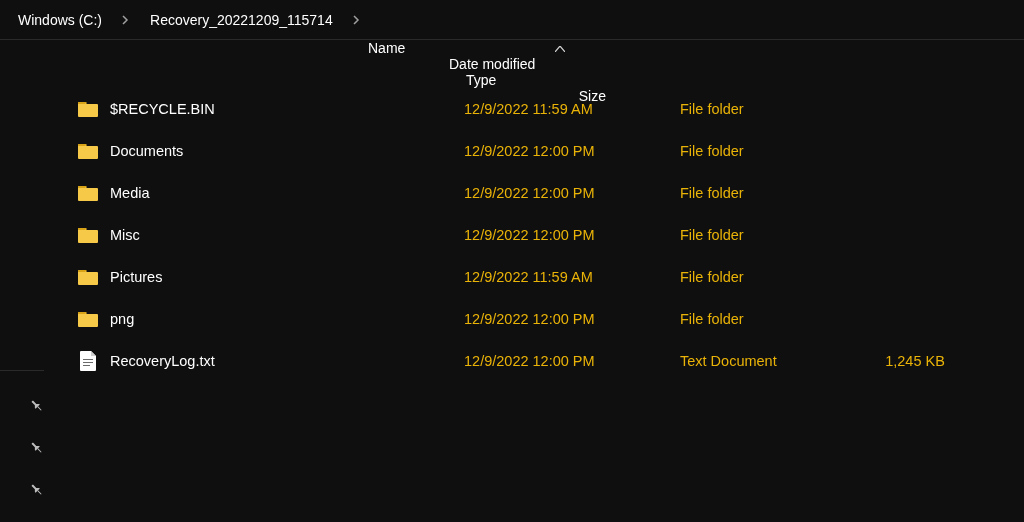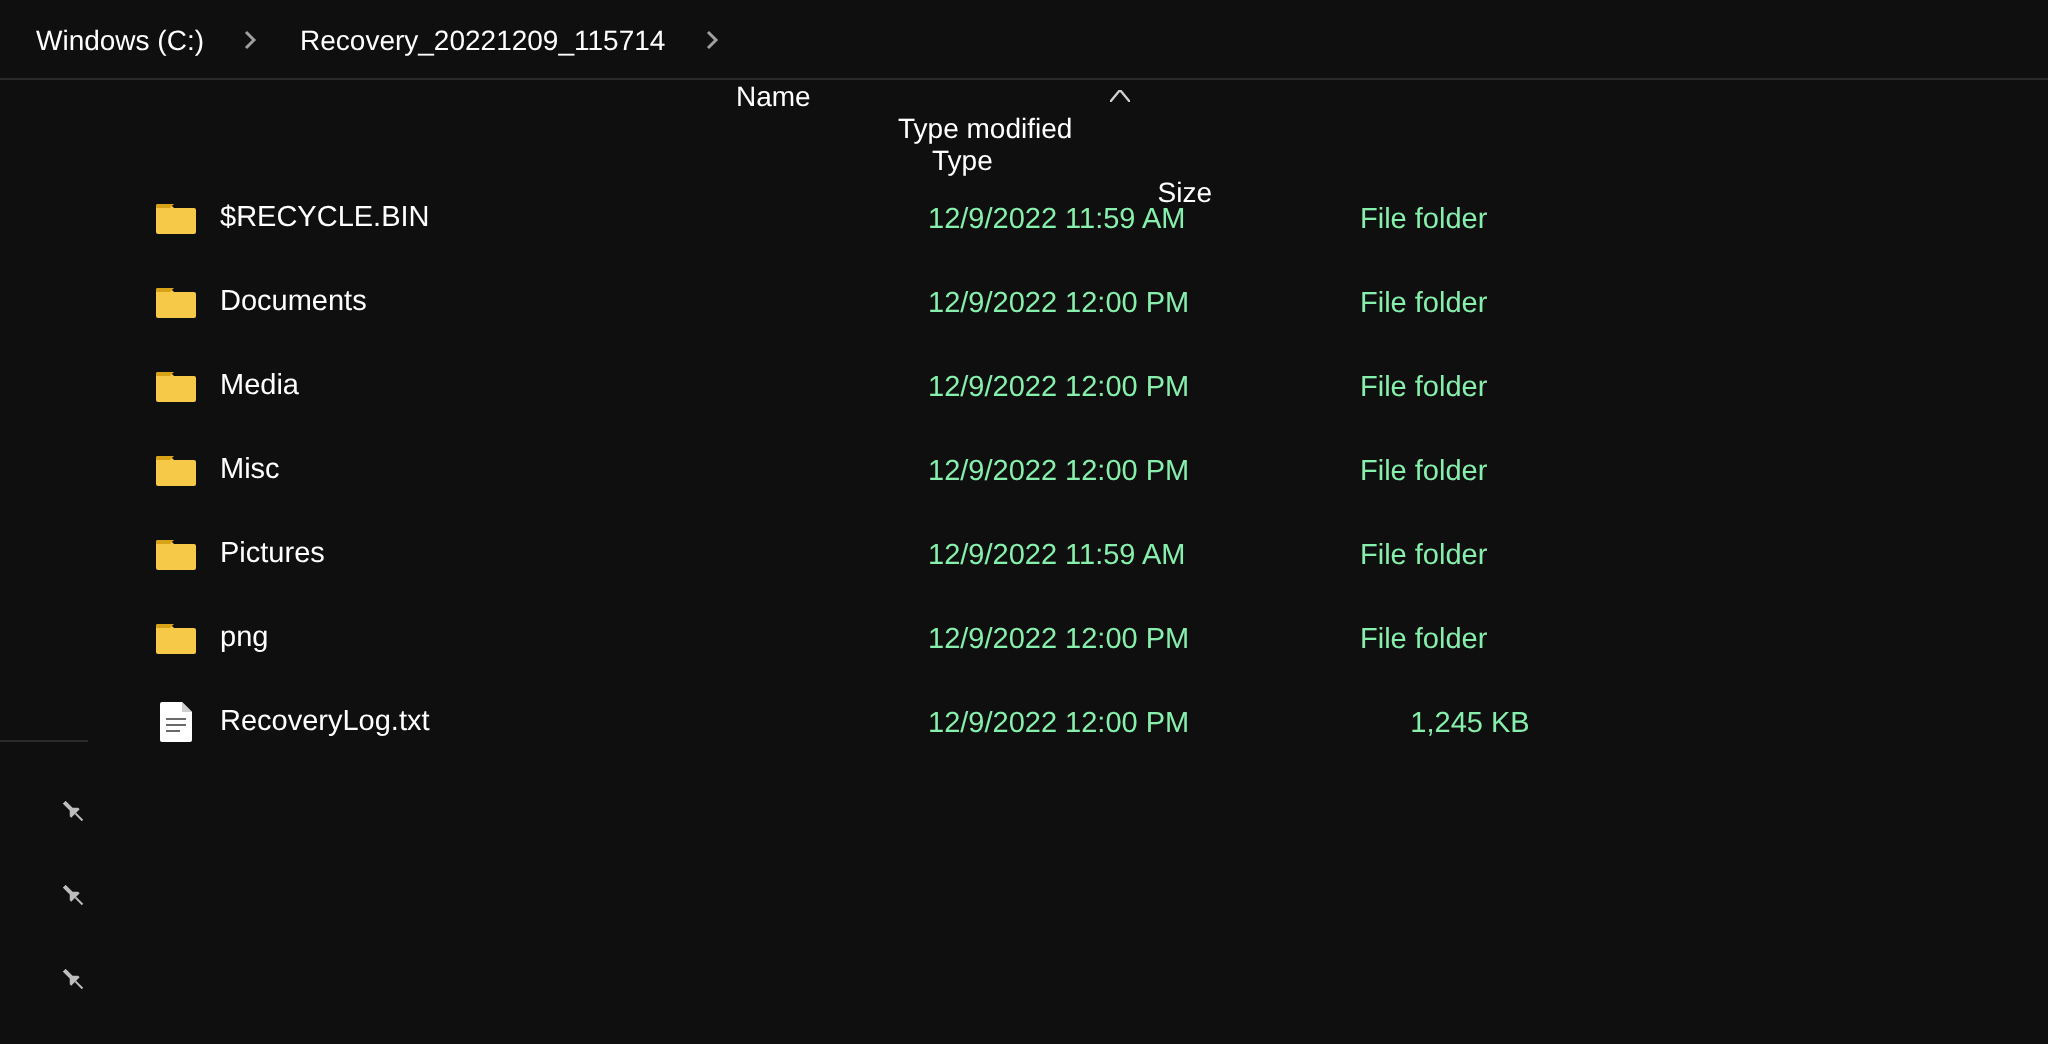--- a/index.html
+++ b/index.html
@@ -96,21 +96,21 @@
     .icon {
       width: 20px;
       height: 20px;
       margin-right: 12px;
       display: inline-flex;
       align-items: center;
       justify-content: center;
       flex-shrink: 0;
     }
     .fname { font-size: 14.5px; color: #ffffff; }
-    .fmeta { font-size: 14.5px; color: #86efac; }
+    .fmeta { font-size: 14.5px; color: #eab308; }
     .r-name { width: 386px; display: flex; align-items: center; }
     .r-date { width: 216px; }
     .r-type { width: 180px; }
     .r-size { width: 120px; text-align: center; padding-right: 10px; }
   </style>
 </head>
 <body>
 
 <div class="breadcrumb">
   <span class="crumb">Windows  (C:)</span>
@@ -165,21 +165,21 @@
       <div class="col-name">
         <span>Name</span>
         <span class="sort-ar">
           <svg width="10" height="6" viewBox="0 0 10 6">
               <path d="M0 6 L5 0 L10 6" fill="none" stroke="#d0d0d0" stroke-width="1.2"></path>
             </svg>
         </span>
       </div>
       <span class="col-sep"></span>
       <div class="col-date">
-        <span>Type modified</span>
+        <span>Date modified</span>
       </div>
       <span class="col-sep"></span>
       <div class="col-type">
         <span>Type</span>
       </div>
       <span class="col-sep"></span>
       <div class="col-size">
         <span>Size</span>
       </div>
       <span class="col-sep"></span>
@@ -277,18 +277,19 @@
                 <path d="M1 0 L11 0 L16 5 L16 19 Q16 20 15 20 L1 20 Q0 20 0 19 L0 1 Q0 0 1 0 Z" fill="#ffffff"></path>
                 <path d="M11 0 L11 5 L16 5 Z" fill="#cfcfcf"></path>
                 <rect x="3" y="8" width="10" height="1" fill="#6a6a6a"></rect>
                 <rect x="3" y="11" width="10" height="1" fill="#6a6a6a"></rect>
                 <rect x="3" y="14" width="7" height="1" fill="#6a6a6a"></rect>
               </svg>
             </span>
             <span class="fname">RecoveryLog.txt</span>
           </div>
           <div class="r-date"><span class="fmeta">12/9/2022 12:00 PM</span></div>
+          <div class="r-type"><span class="fmeta">Text Document</span></div>
           <div class="r-size"><span class="fmeta">1,245 KB</span></div>
         </div>
       </div>
   </div>
 
 </div>
 
 </body></html>

